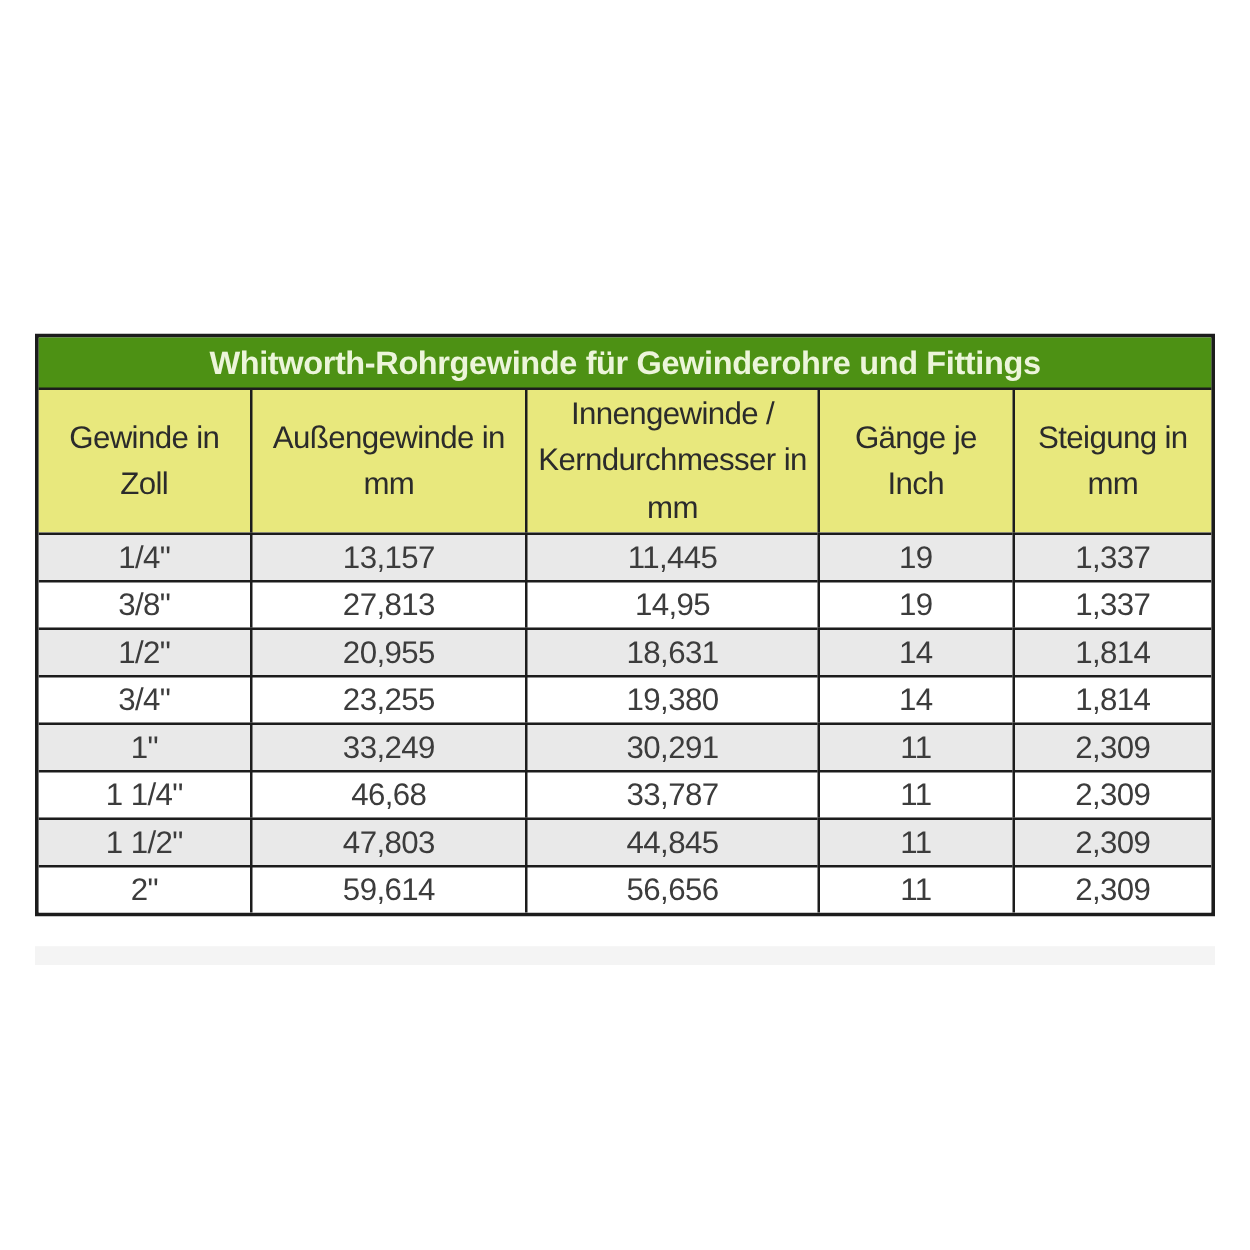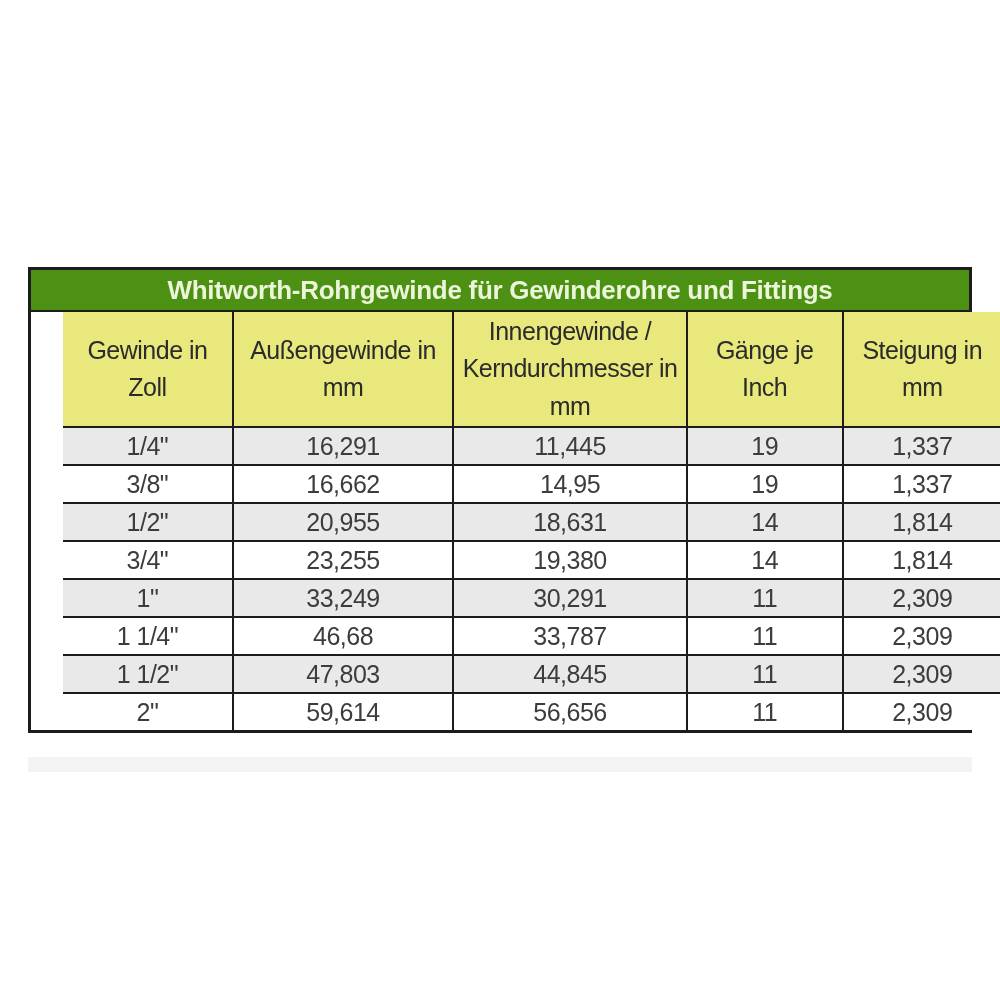--- a/index.html
+++ b/index.html
@@ -36,21 +36,20 @@
     color: #ecf5da;
     font-size: 26px;
     font-weight: bold;
     letter-spacing: -0.3px;
   }
   table.data-table {
     width: 100%;
     border-collapse: separate;
     border-spacing: 0;
     table-layout: fixed;
-    margin-left: 32px;
   }
   .data-table col.c1 { width: 18.0%; }
   .data-table col.c2 { width: 23.5%; }
   .data-table col.c3 { width: 24.9%; }
   .data-table col.c4 { width: 16.6%; }
   .data-table col.c5 { width: 17.0%; }
   .data-table th {
     background: #e8e87d;
     height: 114px;
     font-size: 25px;
@@ -108,28 +107,28 @@
           <th>Gewinde in Zoll</th>
           <th>Außengewinde in mm</th>
           <th>Innengewinde / Kerndurchmesser in mm</th>
           <th>Gänge je Inch</th>
           <th>Steigung in mm</th>
         </tr>
       </thead>
       <tbody>
         <tr>
           <td>1/4"</td>
-          <td>16,291</td>
+          <td>13,157</td>
           <td>11,445</td>
           <td>19</td>
           <td>1,337</td>
         </tr>
         <tr>
           <td>3/8"</td>
-          <td>16,662</td>
+          <td>27,813</td>
           <td>14,95</td>
           <td>19</td>
           <td>1,337</td>
         </tr>
         <tr>
           <td>1/2"</td>
           <td>20,955</td>
           <td>18,631</td>
           <td>14</td>
           <td>1,814</td>

